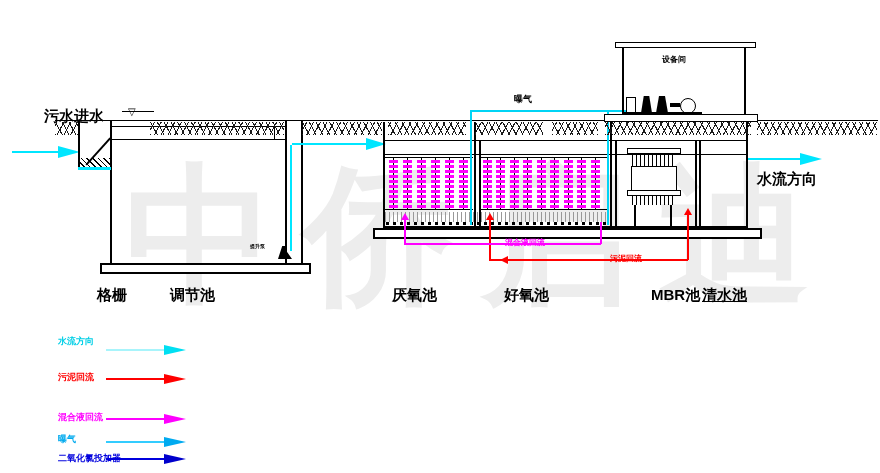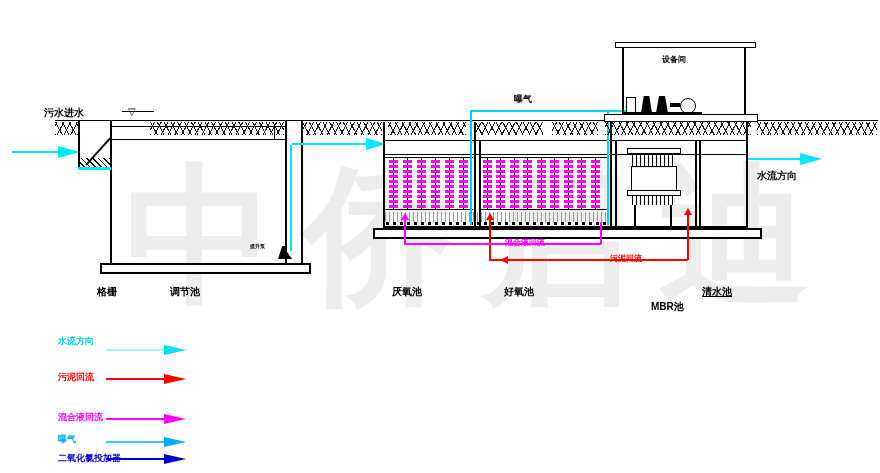--- a/index.html
+++ b/index.html
@@ -3,21 +3,21 @@
 <meta charset="utf-8">
 <style>
   html,body{margin:0;padding:0;background:#fff;}
   #canvas{position:relative;width:880px;height:473px;background:#fff;overflow:hidden;
           font-family:"Liberation Sans",sans-serif;}
   .abs{position:absolute;}
   .ln{position:absolute;background:#000;}
   .cy{position:absolute;background:#00e6ff;}
   .red{position:absolute;background:#ff0000;}
   .mag{position:absolute;background:#ff00ff;}
-  .lbl{position:absolute;font-weight:bold;font-size:10px;color:#000;white-space:nowrap;line-height:1;}
+  .lbl{position:absolute;font-weight:bold;font-size:15px;color:#000;white-space:nowrap;line-height:1;}
   .tri-r{position:absolute;width:0;height:0;border-top:6px solid transparent;border-bottom:6px solid transparent;}
   .tri-u{position:absolute;width:0;height:0;border-left:4px solid transparent;border-right:4px solid transparent;}
   .tri-l{position:absolute;width:0;height:0;border-top:4px solid transparent;border-bottom:4px solid transparent;}
   .soil{position:absolute;top:122px;height:13px;
     background-image:repeating-linear-gradient(62deg,#1a1a1a 0 1px,transparent 1px 6px),
                      repeating-linear-gradient(-62deg,#1a1a1a 0 1px,transparent 1px 6px);}
   .hatch{background-image:repeating-linear-gradient(45deg,#000 0 1px,transparent 1px 4px);}
   .comb{background-image:repeating-linear-gradient(90deg,#000 0 1px,transparent 1px 4px);}
   .diff{background-image:repeating-linear-gradient(90deg,#999 0 1px,transparent 1px 4px);}
   .dots{background-image:radial-gradient(circle 1.6px at 2.5px 2.5px,#000 98%,transparent);background-size:7px 5px;}
@@ -127,21 +127,21 @@
   <div class="mag z" style="left:404px;top:218px;width:1.5px;height:27px;"></div>
   <div class="tri-u z" style="left:401px;top:213px;border-bottom:7px solid #ff00ff;"></div>
   <div class="mag z" style="left:404px;top:243px;width:197px;height:1.5px;"></div>
   <div class="mag z" style="left:600px;top:222px;width:1.5px;height:22px;"></div>
   <div class="lbl z" style="left:505px;top:239px;font-size:8px;color:#ff00ff;">混合液回流</div>
 
   <div class="lbl z" style="left:97px;top:287px;">格栅</div>
   <div class="lbl z" style="left:170px;top:287px;">调节池</div>
   <div class="lbl z" style="left:392px;top:287px;">厌氧池</div>
   <div class="lbl z" style="left:504px;top:287px;">好氧池</div>
-  <div class="lbl z" style="left:651px;top:287px;margin-top:15px;">MBR池</div>
+  <div class="lbl z" style="left:651px;top:287px;">MBR池</div>
   <div class="lbl z" style="left:702px;top:287px;text-decoration:underline;">清水池</div>
 
   <div id="legend" class="abs z" style="left:0;top:0;width:250px;height:421px;">
       <div class="legend-label" style="top: 337px; color: rgb(0, 207, 230);">水流方向</div>
       <div class="abs" style="left: 106px; top: 349px; width: 58px; height: 1.5px; background: rgb(168, 244, 251);"></div>
       <div class="tri-r" style="left: 164px; top: 345px; border-top: 5px solid transparent; border-bottom: 5px solid transparent; border-left: 22px solid rgb(0, 223, 242);"></div>
       <div class="legend-label" style="top: 373px; color: rgb(255, 0, 0);">污泥回流</div>
       <div class="abs" style="left: 106px; top: 378px; width: 58px; height: 1.5px; background: rgb(255, 0, 0);"></div>
       <div class="tri-r" style="left: 164px; top: 374px; border-top: 5px solid transparent; border-bottom: 5px solid transparent; border-left: 22px solid rgb(255, 0, 0);"></div>
       <div class="legend-label" style="top: 413px; color: rgb(255, 0, 255);">混合液回流</div>

